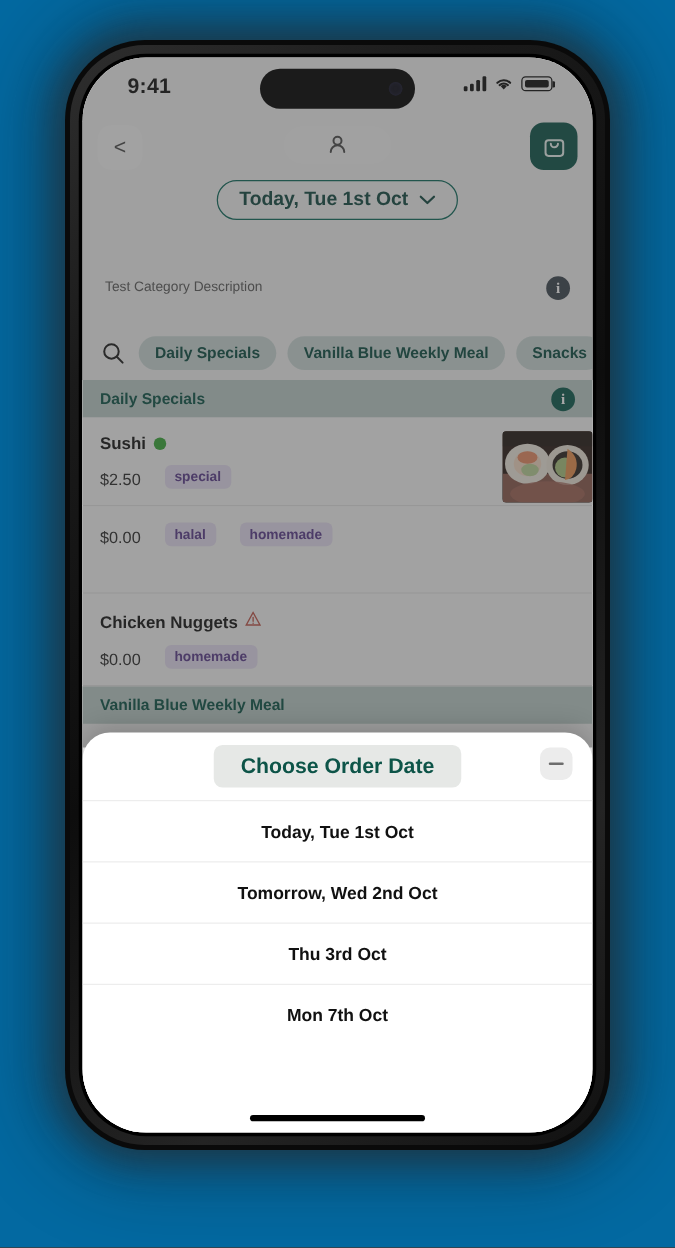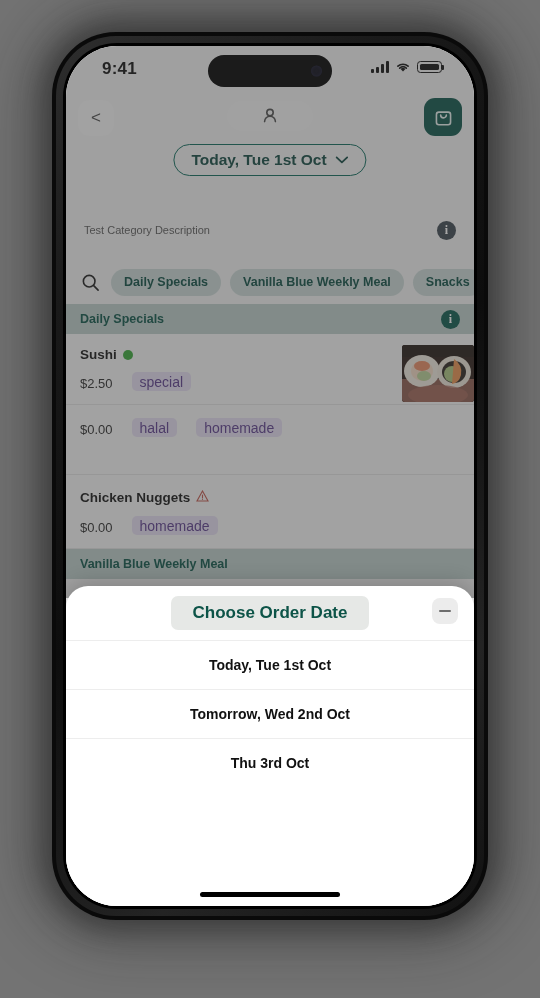--- a/index.html
+++ b/index.html
@@ -5,21 +5,21 @@
   * { box-sizing: border-box; margin: 0; padding: 0; }
   html, body {
     width: 540px; height: 998px;
     background: #000000;
     font-family: "Liberation Sans", sans-serif;
     overflow: hidden;
   }
   #screenshot {
     position: relative;
     width: 540px; height: 998px;
-    background: #737373;
+    background: #0369a1;
   }
 
   
   .phone-shadow {
     position: absolute;
     left: 52px; top: 32px;
     width: 436px; height: 888px;
     border-radius: 64px;
     background: #0a0a0a;
     box-shadow: 0 0 26px 10px rgba(40,40,40,0.55),
@@ -221,21 +221,21 @@
   }
   .diet-dot { width: 10px; height: 10px; border-radius: 50%; display: inline-block; }
   .diet-dot.green { background: #3aa83a; }
   .diet-dot.grey { background: #7b7b7b; }
   .warn-tri { display: inline-block; }
   .item-meta-row { display: flex; align-items: flex-end; gap: 19px; }
   .item-price { font-size: 13px; color: #2b2b2b; font-weight: 400; }
   .tag {
     height: 19px; padding: 0 8px; border-radius: 5px;
     background: #e4dcf0; color: #5b3d8c;
-    font-size: 14px; font-weight: 400;
+    font-size: 11px; font-weight: 700;
     display: inline-flex; align-items: center;
   }
   .item-thumb {
     position: absolute; right: 0px; top: 11px;
     width: 72px; height: 57px;
     border-radius: 3px;
     overflow: hidden;
     background: #3a2b22;
   }
 
@@ -450,18 +450,21 @@
 
       <div class="date-row">
         <span>Today, Tue 1st Oct</span>
       </div>
       <div class="date-row">
         <span>Tomorrow, Wed 2nd Oct</span>
       </div>
       <div class="date-row">
         <span>Thu 3rd Oct</span>
       </div>
+      <div class="date-row">
+        <span>Mon 7th Oct</span>
+      </div>
     </div>
 
     <div class="home-indicator"></div>
 
   </div>
 </div>
 
 </body></html>

